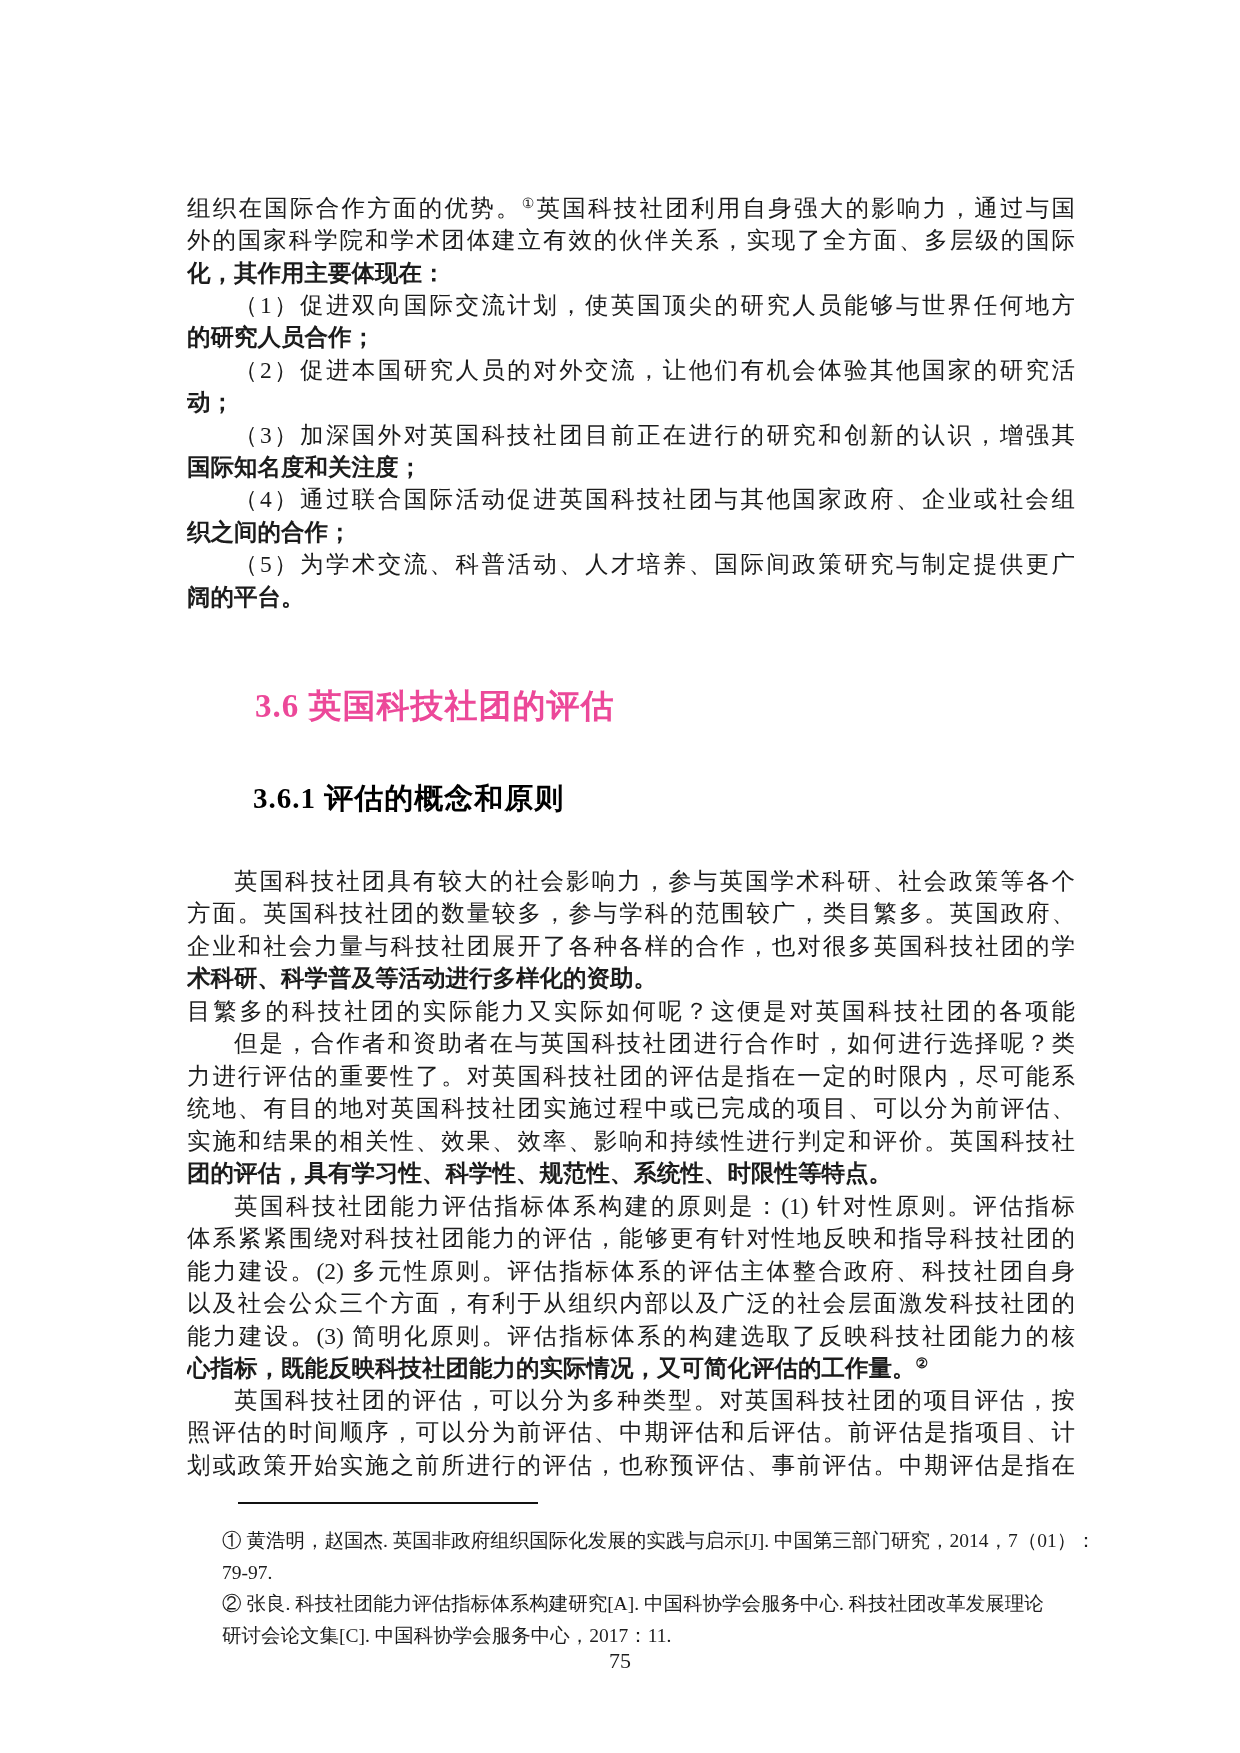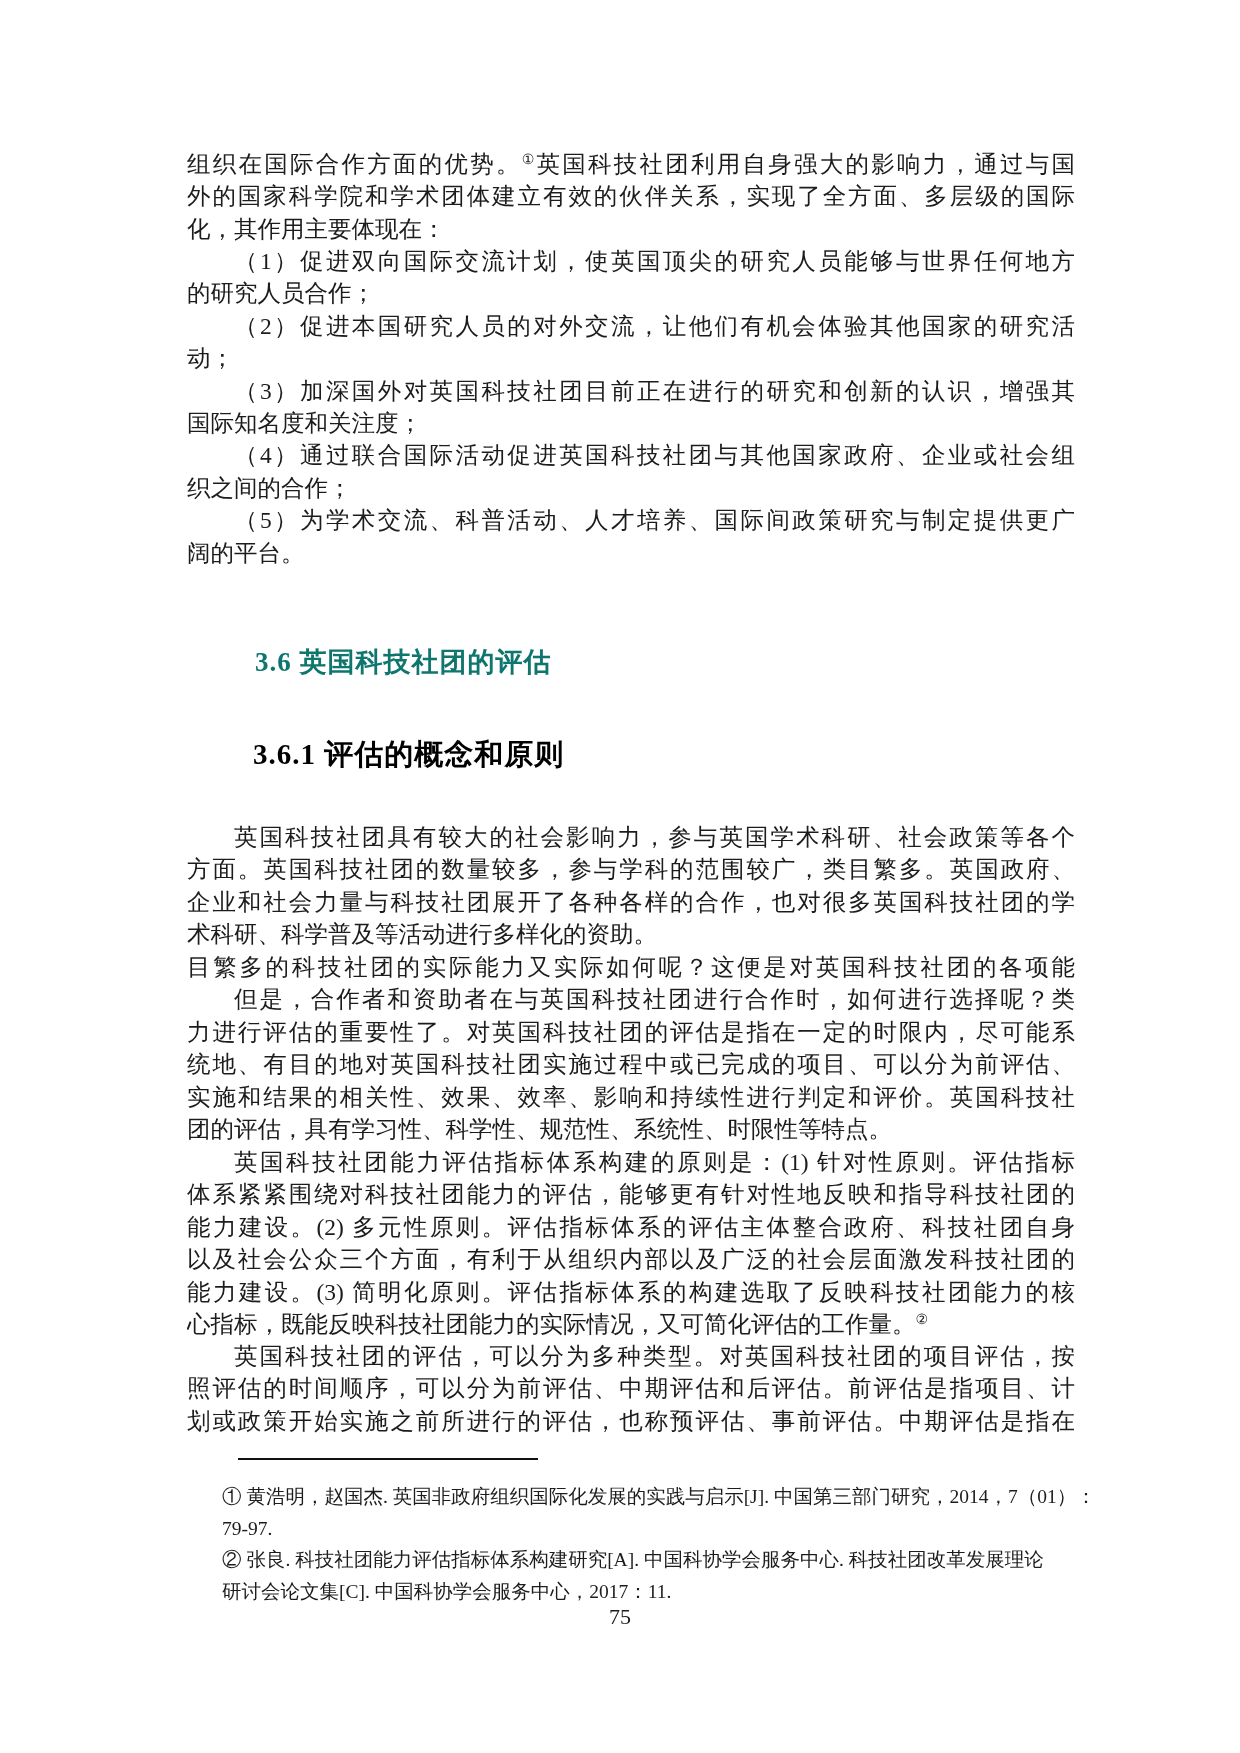--- a/index.html
+++ b/index.html
@@ -1,37 +1,37 @@
 <!DOCTYPE html>
 <html><head>
 <meta charset="utf-8">
 <style>
   html,body{margin:0;padding:0;}
   body{
     width:1240px;height:1753px;background:#ffffff;position:relative;
     font-family:"Liberation Serif","DejaVu Serif",serif;
     color:#1a1a1a;
   }
-  .page{position:absolute;inset:0;background:#ffffff;overflow:hidden;}
+  .page{position:absolute;inset:0;background:#ffffff;overflow:hidden;margin-top:44px;}
   .tblock{
     position:absolute;left:187px;width:888px;
     font-size:23.5px;line-height:32.4px;color:#1c1c1c;
   }
   .tblock .line{
     height:32.4px;overflow:hidden;
     text-align:justify;text-align-last:justify;
   }
   .tblock .line.end{
-    text-align:left;text-align-last:left;white-space:nowrap;
+    text-align:left;text-align-last:left;white-space:nowrap;font-weight:bold;
   }
   .tblock .line.indent{text-indent:47px;}
   sup{font-size:0.6em;vertical-align:0.6em;line-height:0;}
   .h-section{
     position:absolute;left:187px;top:642px;width:888px;padding-left:68px;box-sizing:border-box;
-    font-size:27px;line-height:40px;font-weight:bold;color:#0f766e;
+    font-size:33px;line-height:40px;font-weight:bold;color:#ec4899;
     letter-spacing:1px;white-space:nowrap;
   }
   .h-sub{
     position:absolute;left:187px;top:735px;width:888px;padding-left:66px;box-sizing:border-box;
     font-size:29px;line-height:38px;font-weight:bold;color:#000;
     letter-spacing:1px;white-space:nowrap;
   }
   .fnsep{position:absolute;left:238px;top:1458px;width:300px;height:2px;background:#111;}
   .footnotes{
     position:absolute;left:222px;top:1481px;width:840px;

